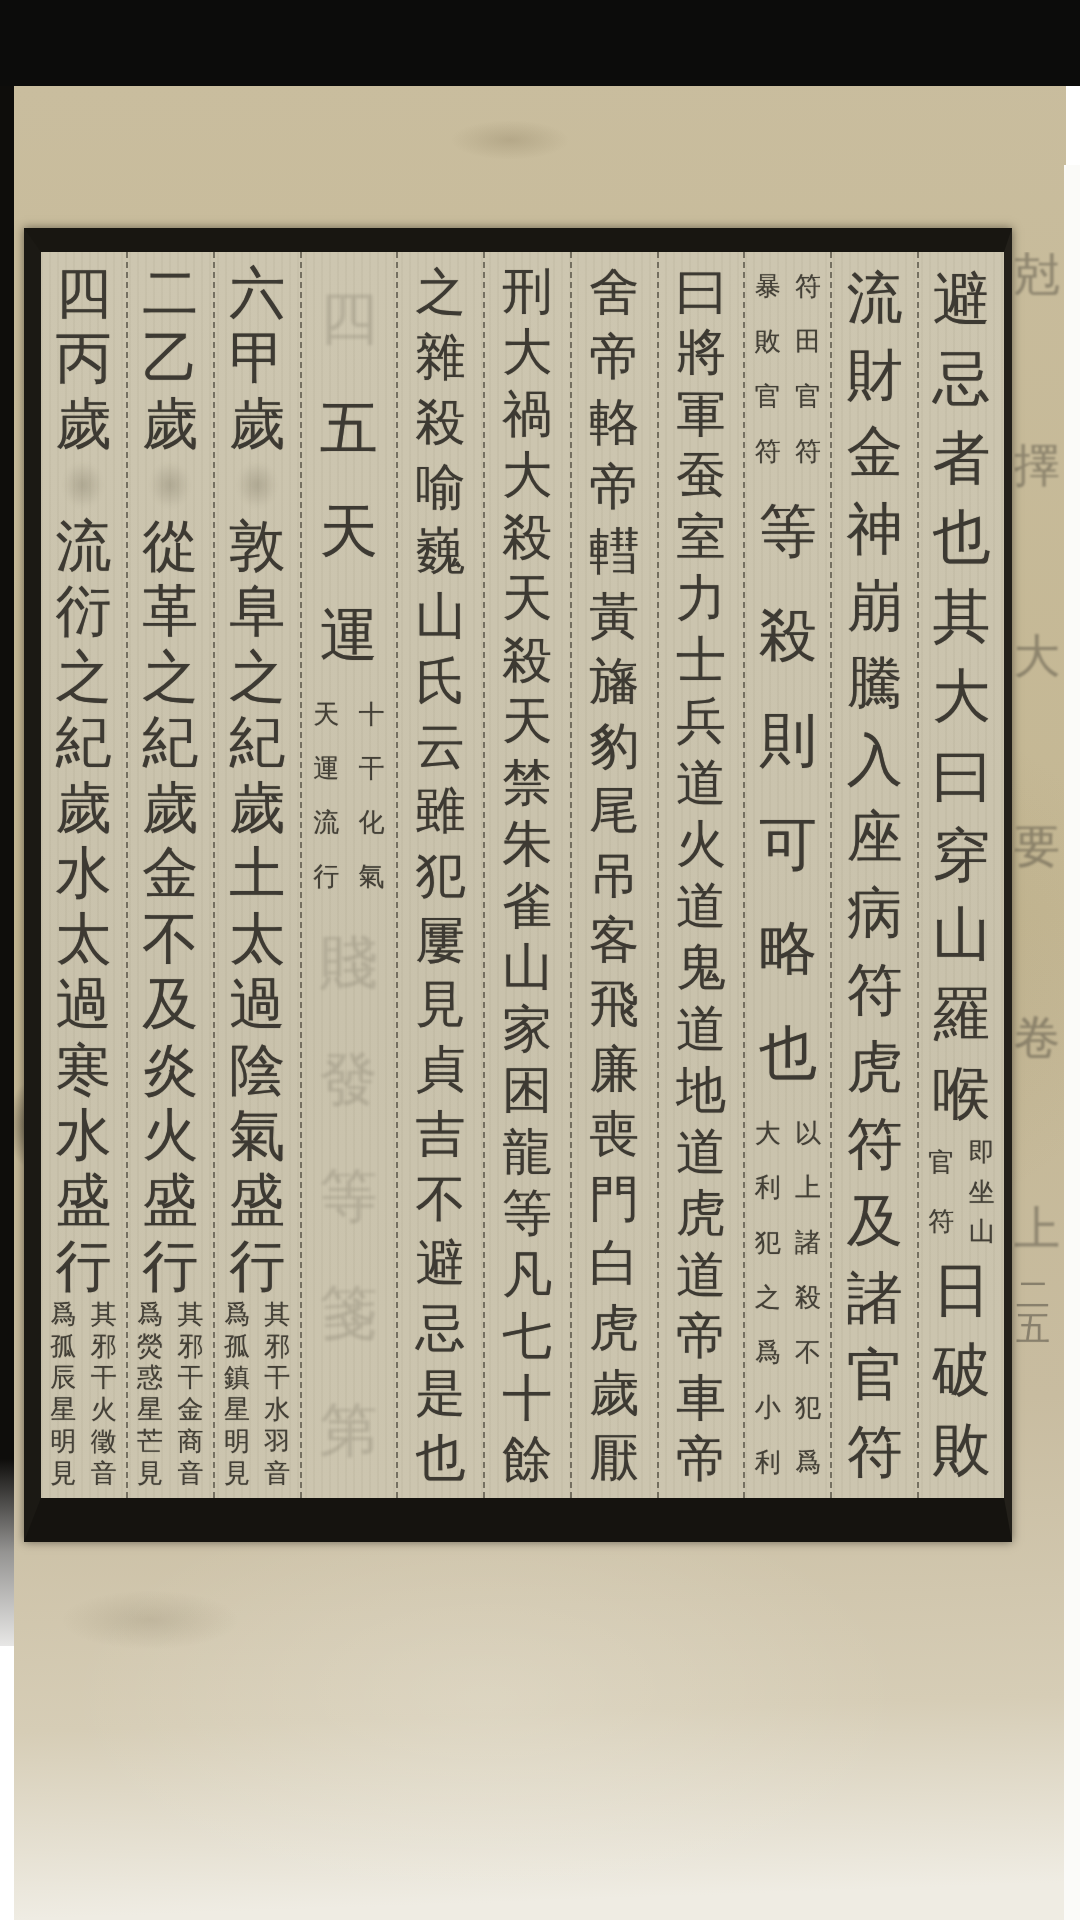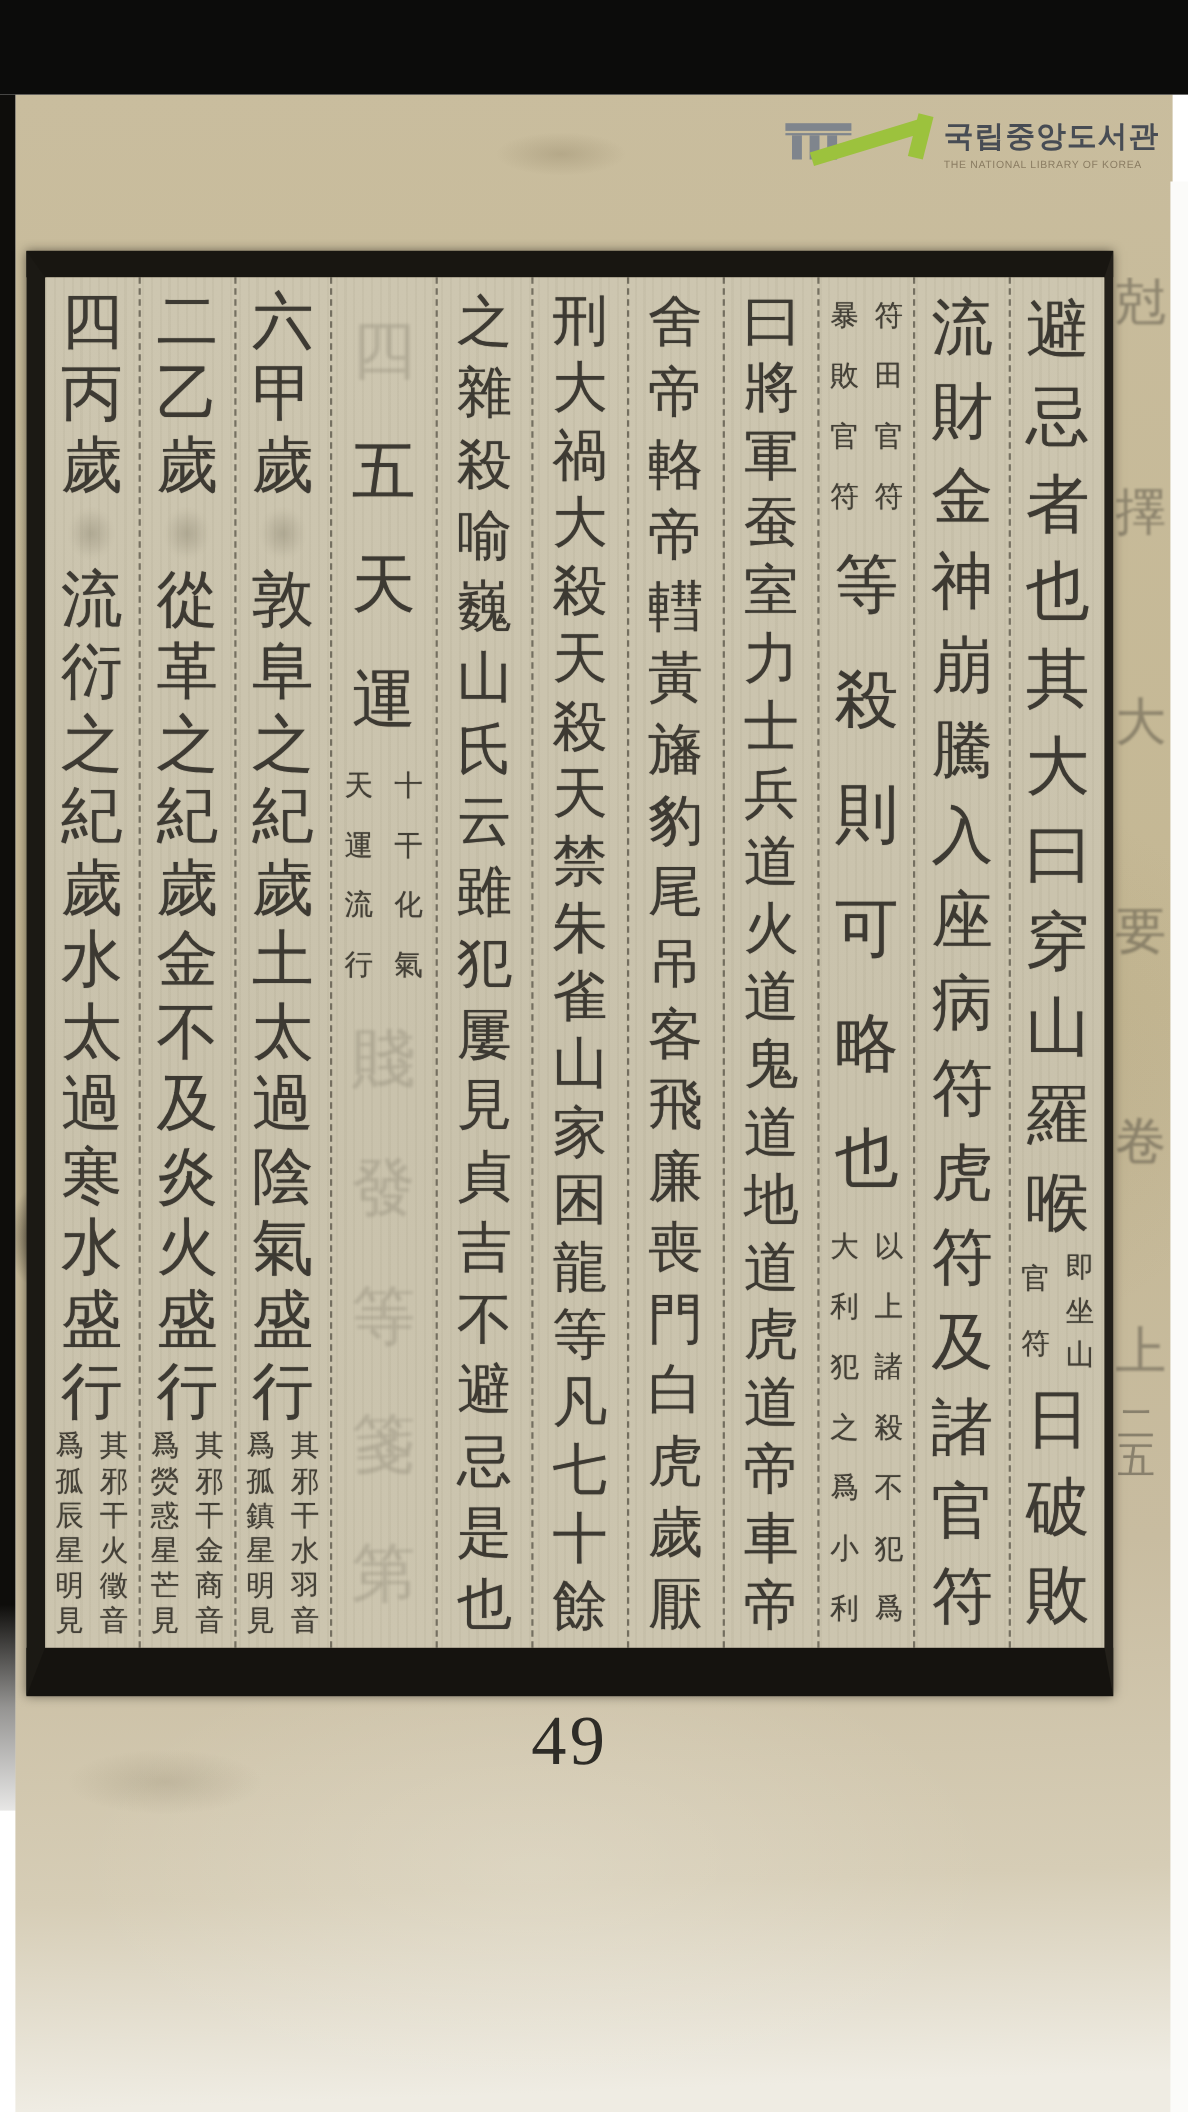--- a/index.html
+++ b/index.html
@@ -83,33 +83,20 @@
   <div class="paper"></div>
   <div class="stain s1"></div>
   <div class="stain s2"></div>
   <div class="stain s3"></div>
   <div class="stain s4"></div>
 
   <div class="top-bar"></div>
   <div class="left-strip"></div>
   <div class="right-white"></div>
 
-  <div class="logo">
-    <div class="logo-icon">
-      <div class="li-roof"></div>
-      <div class="li-base"></div>
-      <div class="li-col li-c1"></div>
-      <div class="li-col li-c2"></div>
-      <div class="li-col li-c3"></div>
-      <div class="li-swoosh"></div>
-      <div class="li-swoosh2"></div>
-    </div>
-    <div class="logo-kr">국립중앙도서관</div>
-    <div class="logo-en">THE NATIONAL LIBRARY OF KOREA</div>
-  </div>
 
   <div class="frame">
     <div class="cols" id="cols">
         <div class="tcol">
           <div class="seg" style="flex-grow: 11;">
             <div class="glyph" style="font-size: 58px;">避</div>
             <div class="glyph" style="font-size: 58px;">忌</div>
             <div class="glyph" style="font-size: 58px;">者</div>
             <div class="glyph" style="font-size: 58px;">也</div>
             <div class="glyph" style="font-size: 58px;">其</div>
@@ -461,14 +448,13 @@
       <div class="glyph">大</div>
       <div class="glyph">要</div>
       <div class="glyph">卷</div>
       <div class="glyph">上</div>
     </div>
   <div class="folio" id="folio">
       <div class="glyph">二</div>
       <div class="glyph">五</div>
     </div>
 
-  <div class="page-num">49</div>
 </div>
 
 </body></html>

